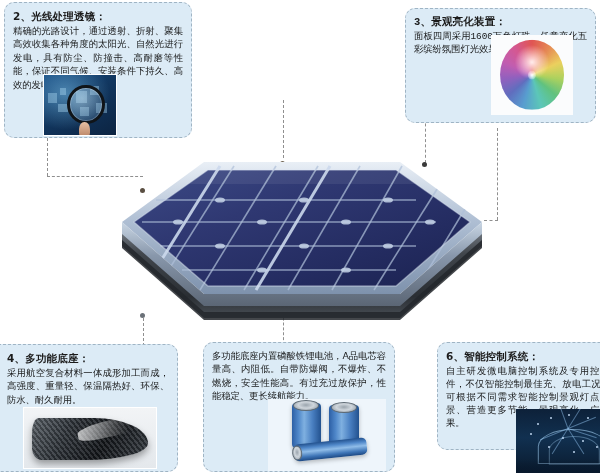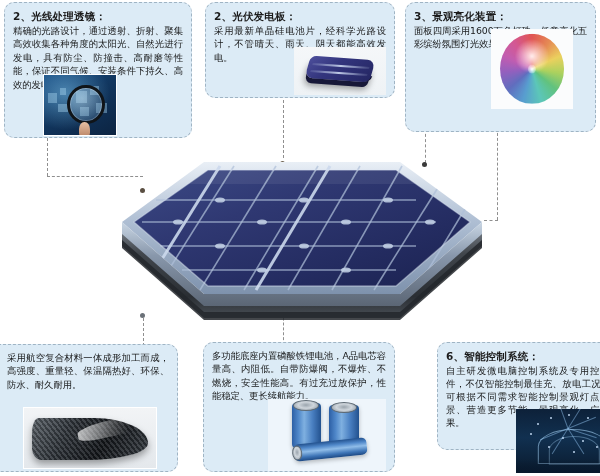--- a/index.html
+++ b/index.html
@@ -285,43 +285,34 @@
         <span class="blk" style="left:44%;top:26%;width:16%;height:20%;"></span>
         <span class="blk" style="left:64%;top:18%;width:13%;height:16%;"></span>
         <span class="blk" style="left:72%;top:46%;width:16%;height:18%;"></span>
         <span class="blk" style="left:50%;top:54%;width:12%;height:14%;"></span>
         <div class="mag-lens"></div>
         <div class="mag-finger"></div>
       </div>
     </div>
   </div>
 
-  <div class="card" style="left:205px;top:2px;width:190px;height:96px;">
-    <div class="card-title">2、光伏发电板：</div>
-    <div class="card-body">采用最新单晶硅电池片，经科学光路设计，不管晴天、雨天、阴天都能高效发电。</div>
-    <div class="thumb" style="left:88px;top:44px;width:92px;height:48px;">
-      <div class="cell-scene">
-        <div class="cell-side"></div>
-        <div class="cell-top"></div>
-      </div>
-    </div>
-  </div>
-
-  <div class="card" style="left:405px;top:2px;width:191px;height:130px;">
+
+  <div class="card" style="left:405px;top:8px;width:191px;height:115px;font-family:Liberation Mono, monospace;">
     <div class="card-title">3、景观亮化装置：</div>
     <div class="card-body">面板四周采用1600万色灯珠，任意变化五彩缤纷氛围灯光效果</div>
     <div class="thumb" style="left:85px;top:26px;width:82px;height:80px;">
       <div class="wheel-scene">
         <div class="wheel"></div>
         <div class="wheel-in"></div>
       </div>
     </div>
   </div>
 
   <div class="card" style="left:-12px;top:344px;width:190px;height:128px;">
+    <div class="card-title" style="margin-left:10px;">4、多功能底座：</div>
     <div class="card-body" style="margin-left:10px;">采用航空复合材料一体成形加工而成，高强度、重量轻、保温隔热好、环保、防水、耐久耐用。</div>
     <div class="thumb framed" style="left:34px;top:62px;width:132px;height:60px;">
       <div class="carbon-scene">
         <div class="carbon-shape"></div>
         <div class="carbon-hi"></div>
       </div>
     </div>
   </div>
 
   <div class="card" style="left:203px;top:342px;width:192px;height:130px;">

